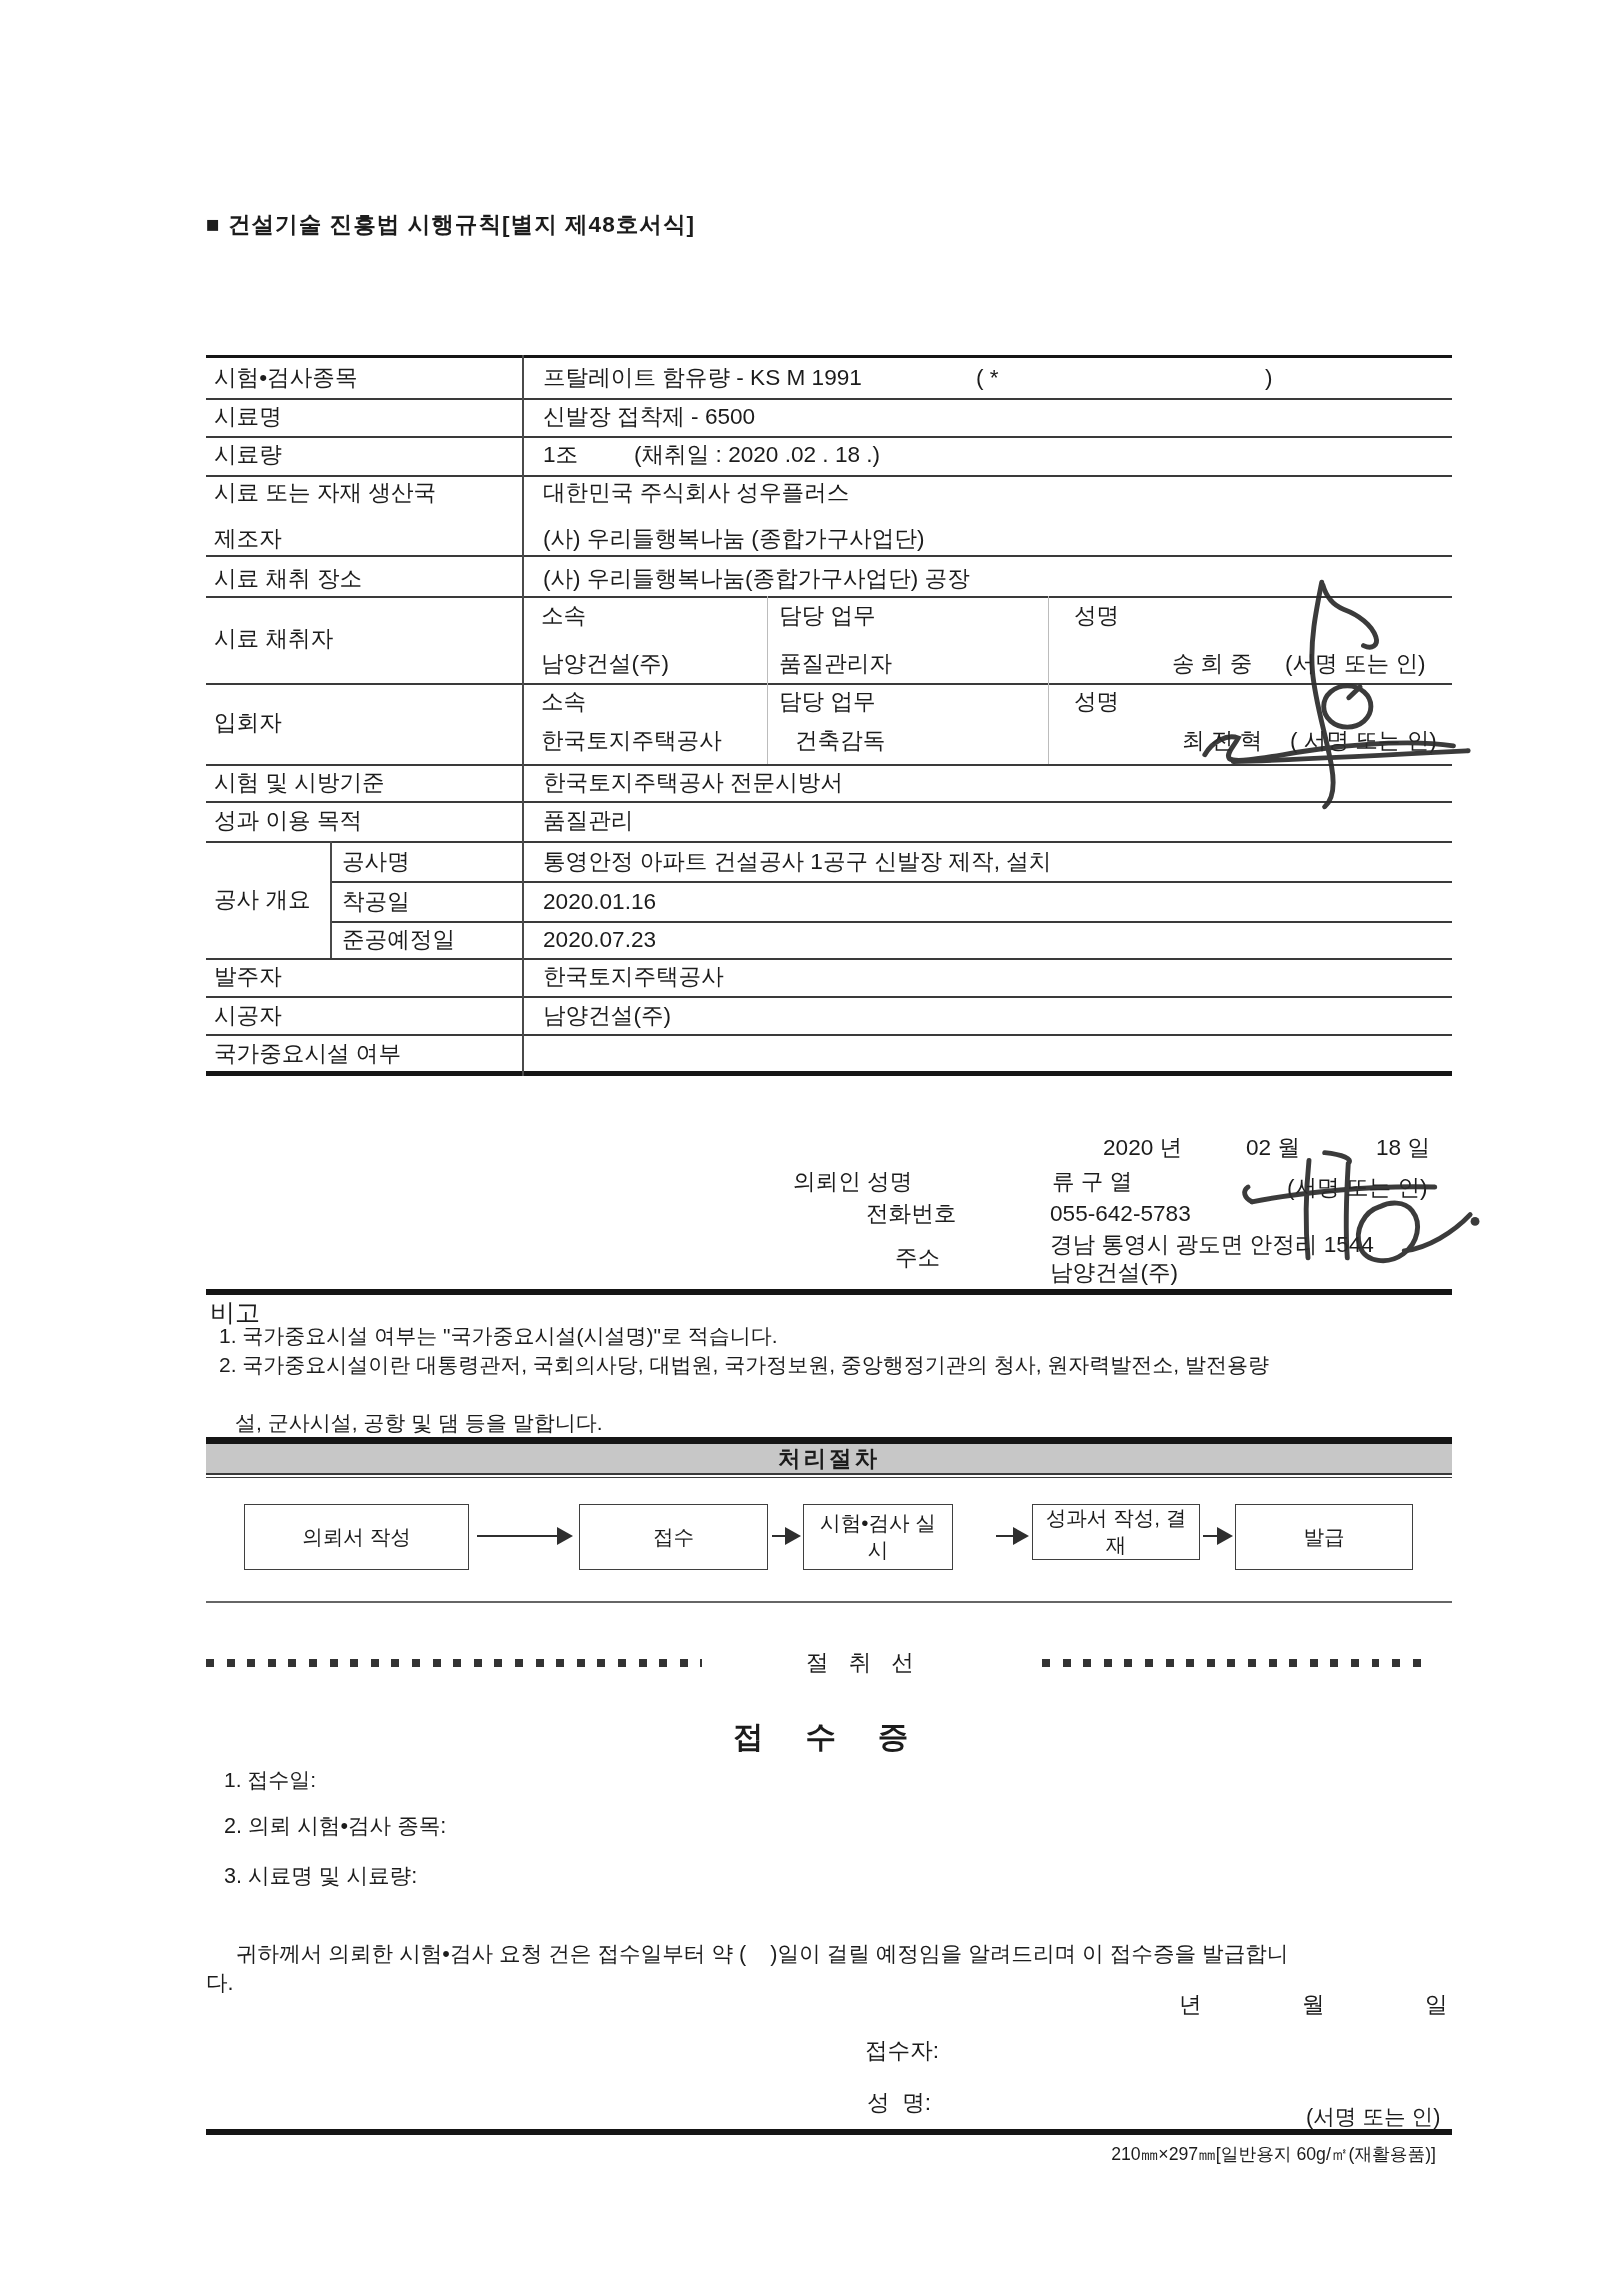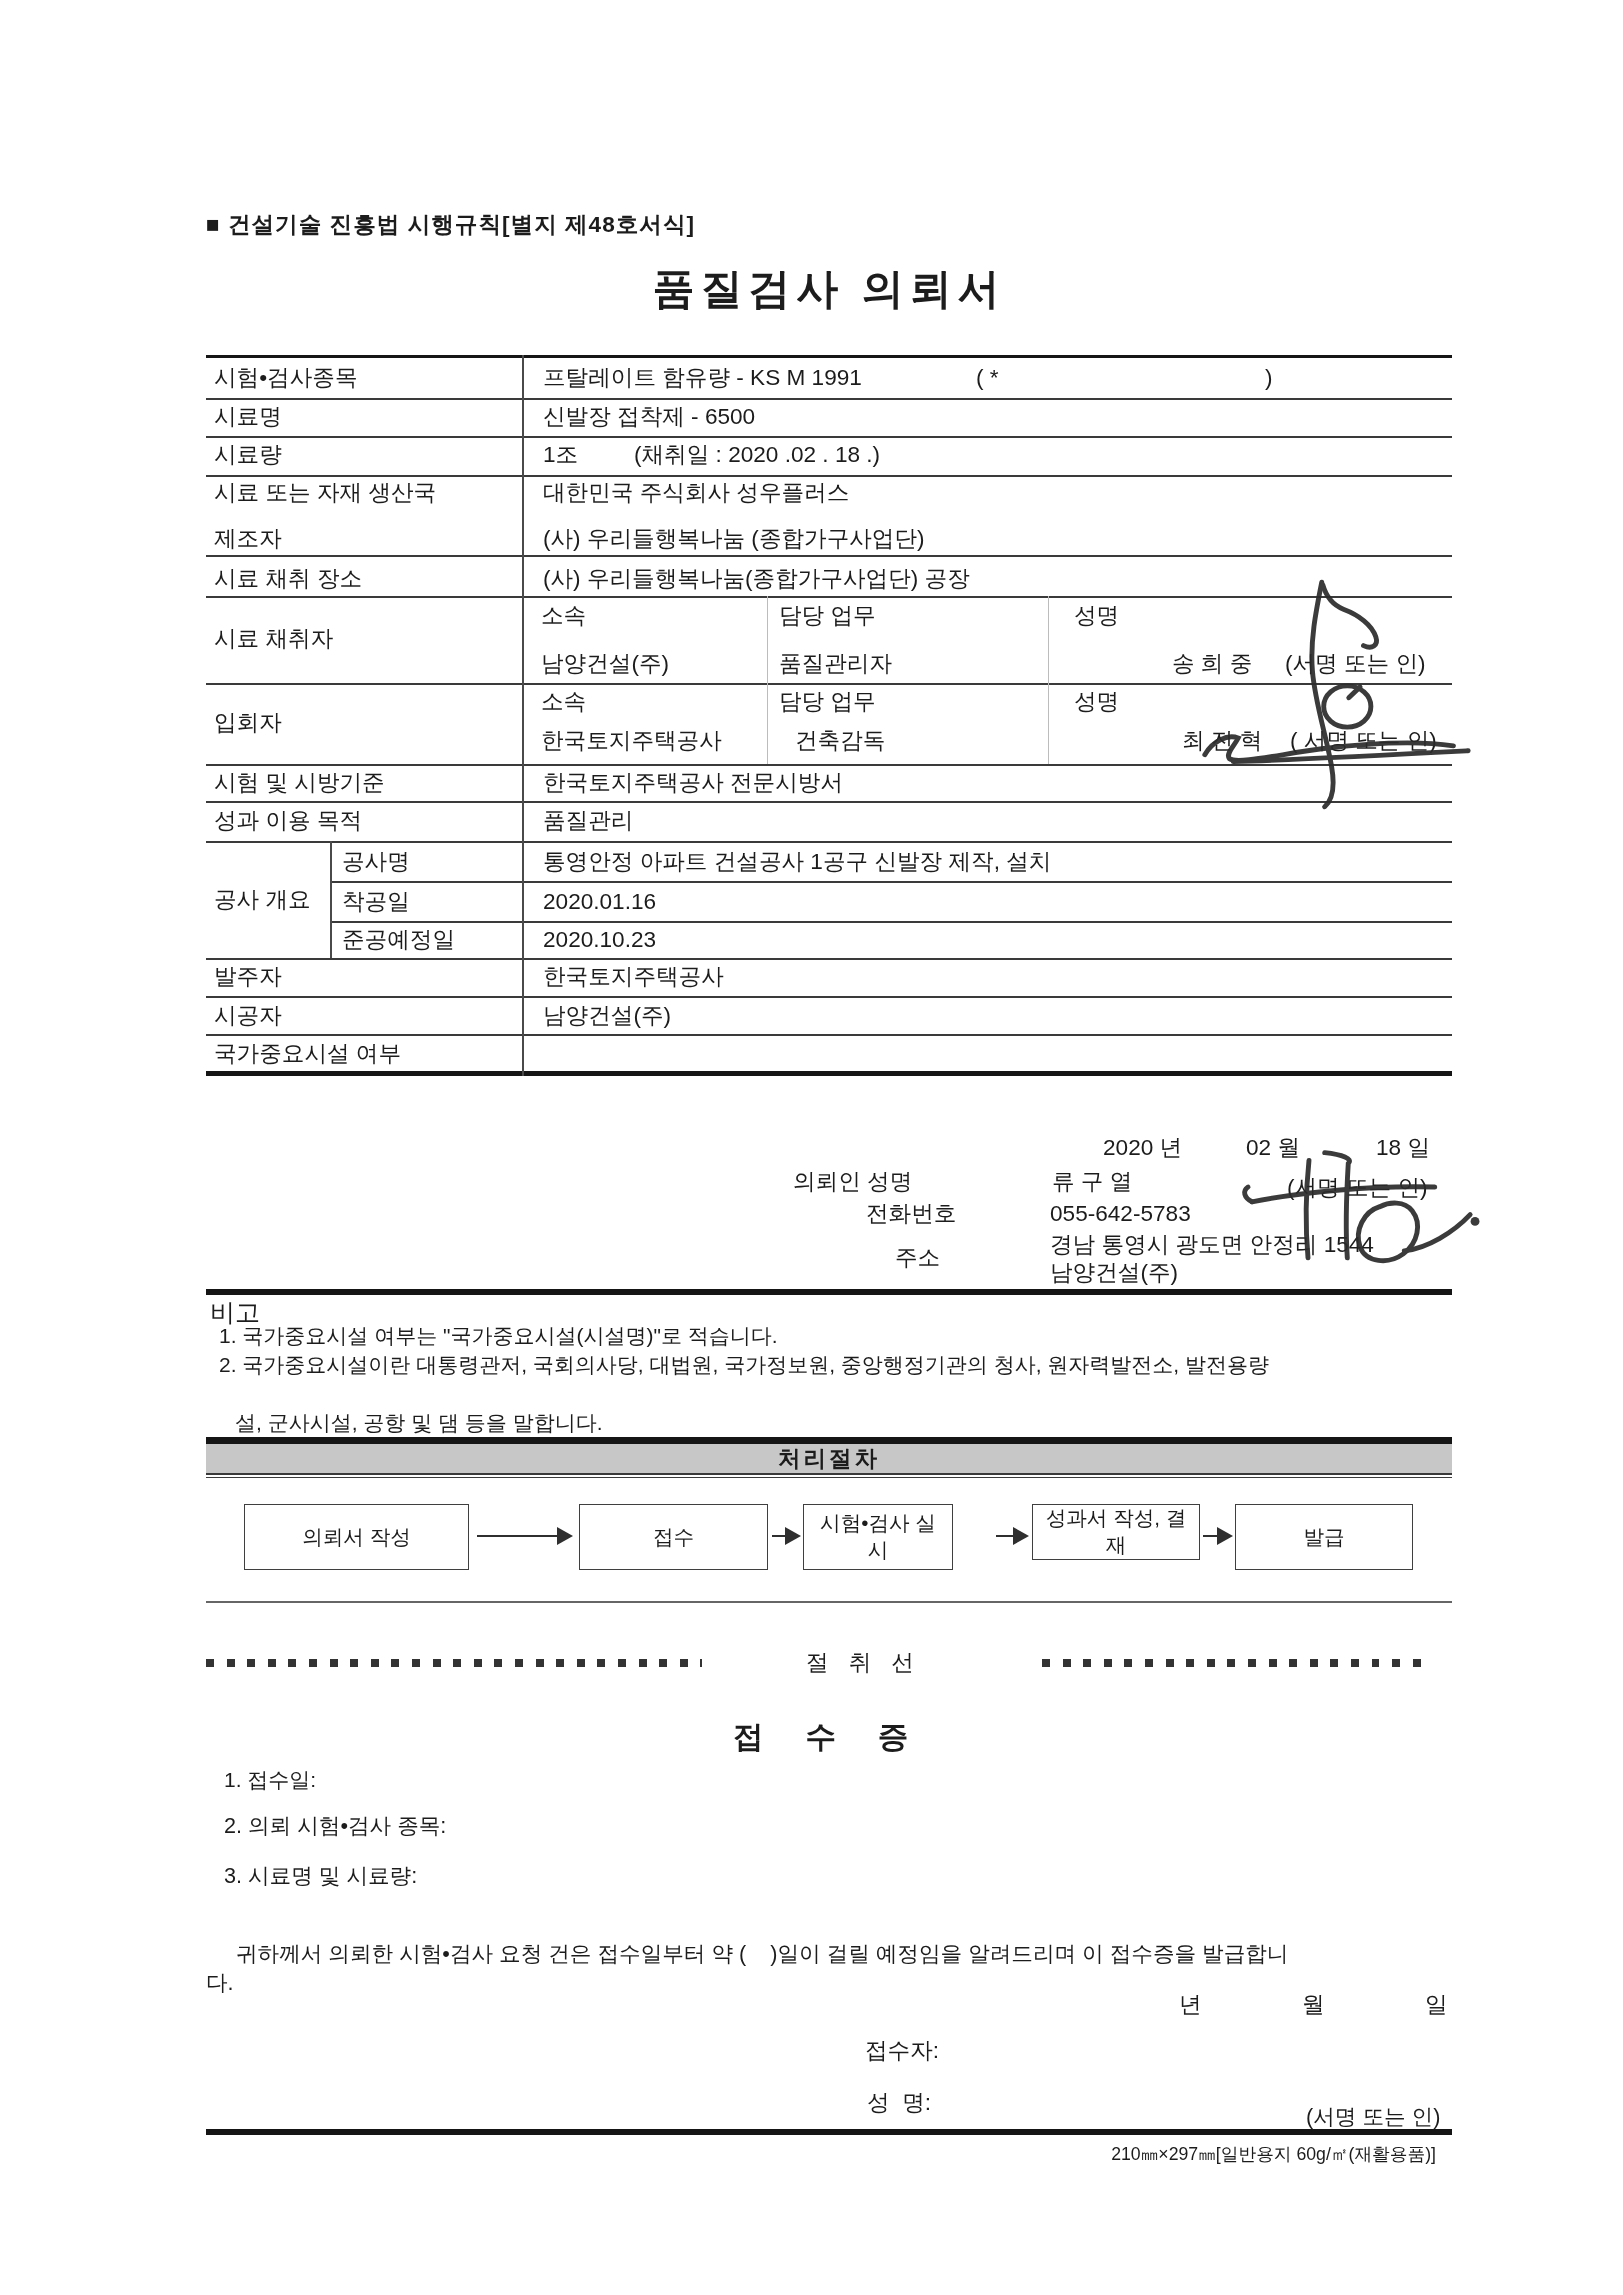--- a/index.html
+++ b/index.html
@@ -31,21 +31,20 @@
     font-size:30.5px;font-weight:800;letter-spacing:16.7px;}
   .footer{font-size:17.7px;text-align:right;}
   svg.sig{position:absolute;left:0;top:0;pointer-events:none;}
 </style>
 </head>
 <body>
 
 <div class="page">
 
   <div class="t notice" style="left:206px;top:211px;">■ 건설기술 진흥법 시행규칙[별지 제48호서식]</div>
-  <div class="doc-title" style="top:261px;">품질검사 의뢰서</div>
 
   <div class="thick" style="left:206px;top:355px;width:1246px;height:3.4px;"></div>
   <div class="hl" style="left:206px;top:398px;width:1246px;"></div>
   <div class="hl" style="left:206px;top:436px;width:1246px;"></div>
   <div class="hl" style="left:206px;top:475px;width:1246px;"></div>
   <div class="hl" style="left:206px;top:555px;width:1246px;"></div>
   <div class="hl" style="left:206px;top:596px;width:1246px;"></div>
   <div class="hl" style="left:206px;top:683px;width:1246px;"></div>
   <div class="hl" style="left:206px;top:764px;width:1246px;"></div>
   <div class="hl" style="left:206px;top:801px;width:1246px;"></div>
@@ -104,21 +103,21 @@
 
   <div class="t" style="left:214px;top:807px;">성과 이용 목적</div>
   <div class="t" style="left:543px;top:807px;">품질관리</div>
 
   <div class="t" style="left:214px;top:886px;">공사 개요</div>
   <div class="t" style="left:342px;top:848px;">공사명</div>
   <div class="t" style="left:543px;top:848px;">통영안정 아파트 건설공사 1공구 신발장 제작, 설치</div>
   <div class="t" style="left:342px;top:888px;">착공일</div>
   <div class="t" style="left:543px;top:888px;">2020.01.16</div>
   <div class="t" style="left:342px;top:926px;">준공예정일</div>
-  <div class="t" style="left:543px;top:926px;">2020.10.23</div>
+  <div class="t" style="left:543px;top:926px;">2020.07.23</div>
 
   <div class="t" style="left:214px;top:963px;">발주자</div>
   <div class="t" style="left:543px;top:963px;">한국토지주택공사</div>
   <div class="t" style="left:214px;top:1002px;">시공자</div>
   <div class="t" style="left:543px;top:1002px;">남양건설(주)</div>
   <div class="t" style="left:214px;top:1040px;">국가중요시설 여부</div>
   <div class="t" style="left:543px;top:1040px;"></div>
 
   <div class="t" style="left:1103px;top:1134px;">2020 년</div>
   <div class="t" style="left:1246px;top:1134px;">02 월</div>

